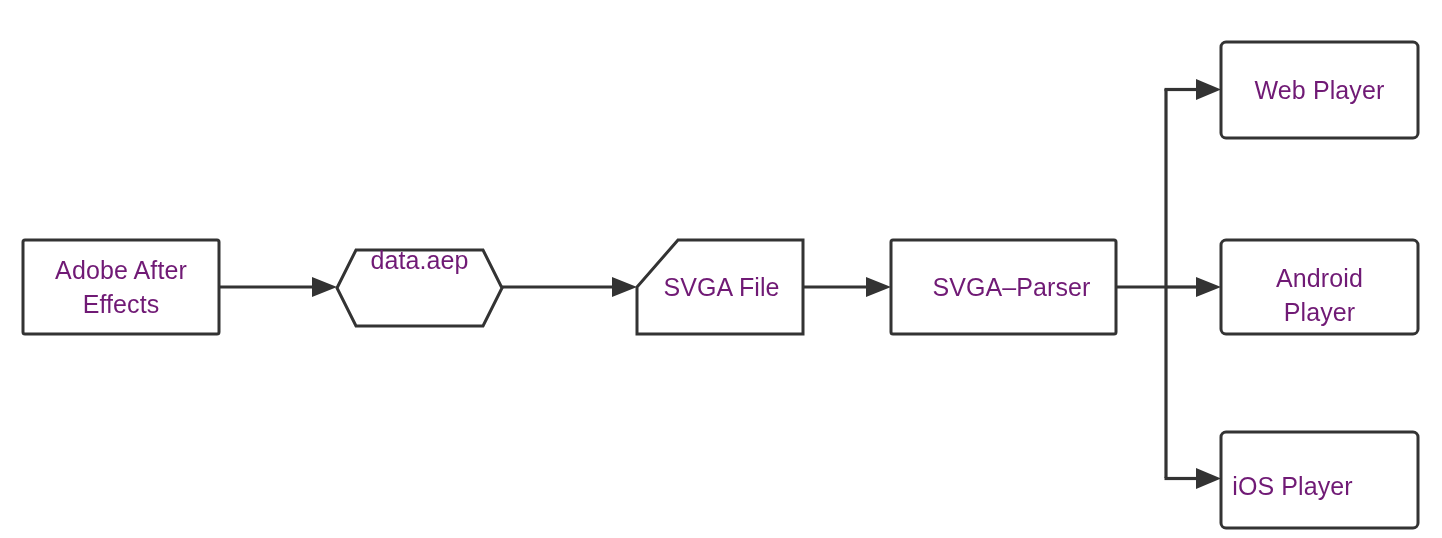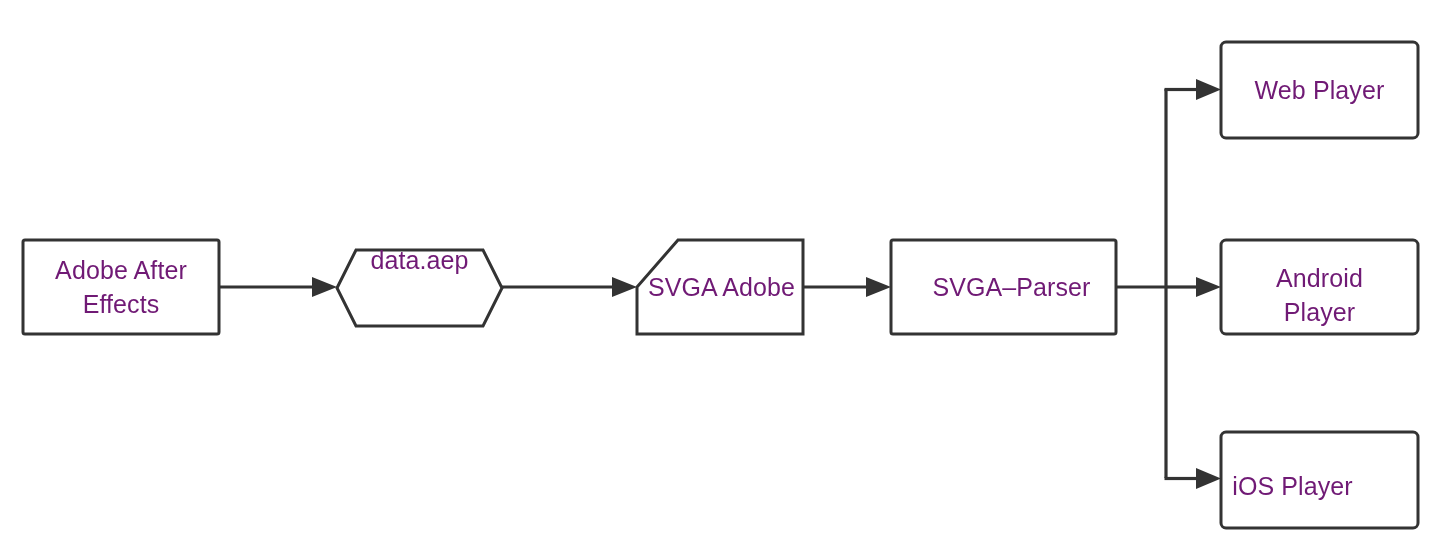--- a/index.html
+++ b/index.html
@@ -119,21 +119,21 @@
 
     <rect class="node-shape-rounded" x="1221" y="432" width="197" height="96" rx="5" ry="5"></rect>
 
   </svg>
 
   <div class="node-label" style="left:23px; top:240px; width:196px; height:94px;">Adobe After
 Effects</div>
 
   <div class="node-label" style="left:337px; top:232px; width:165px; height:56px;">data.aep</div>
 
-  <div class="node-label" style="left:640px; top:240px; width:163px; height:94px;">SVGA Adobe</div>
+  <div class="node-label" style="left:640px; top:240px; width:163px; height:94px;">SVGA File</div>
 
   <div class="node-label" style="left:891px; top:240px; width:225px; height:94px;padding-left:8px;">SVGA–Parser</div>
 
   <div class="node-label" style="left:1221px; top:42px; width:197px; height:96px;">Web Player</div>
 
   <div class="node-label" style="left:1221px; top:240px; width:197px; height:94px;margin-top:8px;">Android
 Player</div>
 
   <div class="node-label" style="left:1194px; top:432px; width:197px; height:108px;">iOS Player</div>
 

